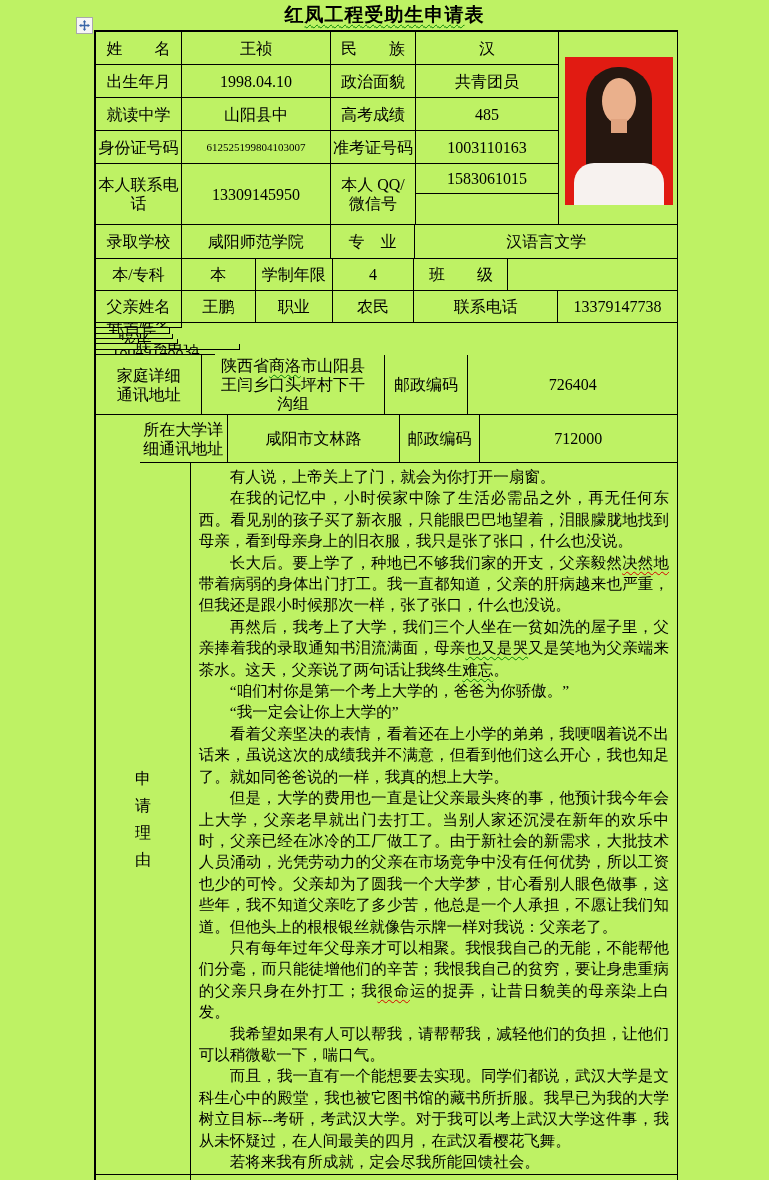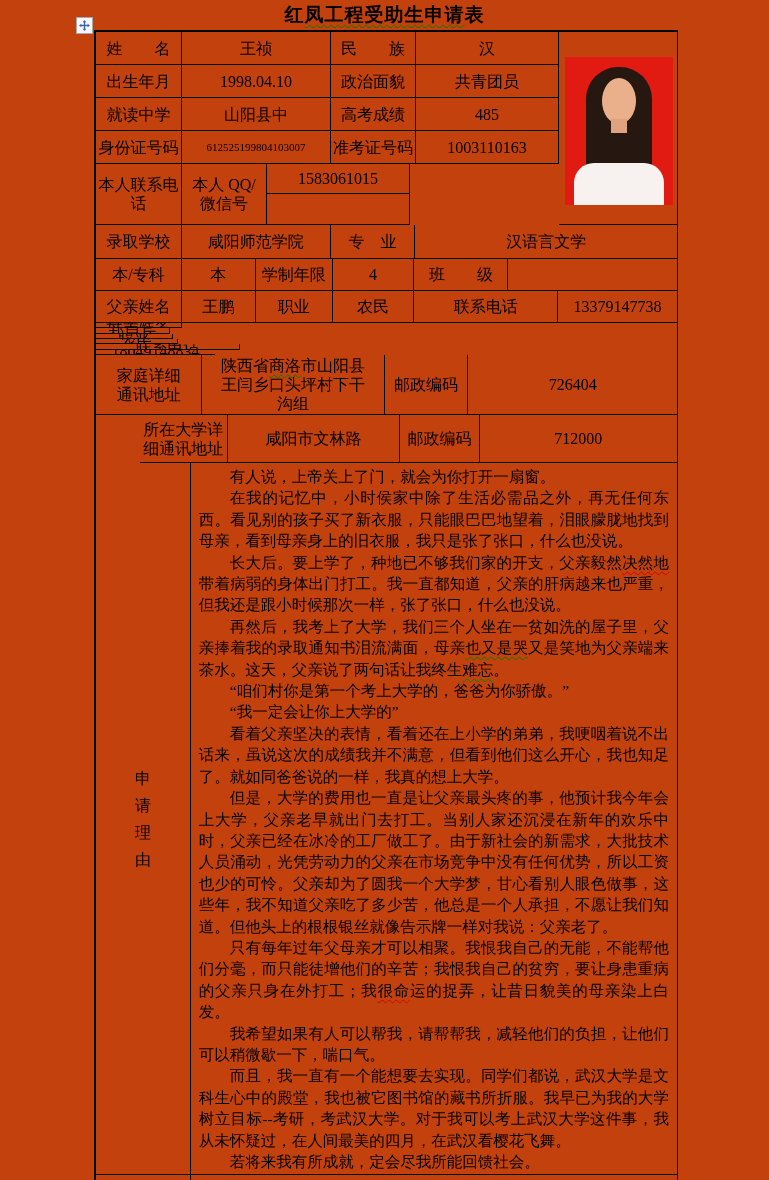--- a/index.html
+++ b/index.html
@@ -1,16 +1,16 @@
 <!DOCTYPE html>
 <html><head>
 <meta charset="utf-8">
 <style>
   html,body{margin:0;padding:0;background:#ffffff;}
-  .page{position:relative;width:769px;height:1180px;background:#c2410c;overflow:hidden;
+  .page{position:relative;width:769px;height:1180px;background:#bef264;overflow:hidden;
         font-family:"Liberation Serif","DejaVu Serif",serif;color:#000;}
   .doc-title{position:absolute;top:2px;left:0;width:769px;text-align:center;
              font-size:19px;font-weight:bold;letter-spacing:1px;}
   .wavy-green{text-decoration-line:underline;text-decoration-style:wavy;
               text-decoration-color:#008000;text-decoration-thickness:1px;text-underline-offset:3px;}
   .wavy-red{text-decoration-line:underline;text-decoration-style:wavy;
             text-decoration-color:#d40000;text-decoration-thickness:1px;text-underline-offset:3px;}
   .handle{position:absolute;left:76px;top:17px;width:15px;height:15px;background:#f6f6f6;
           border:1px solid #a9a9a9;display:flex;align-items:center;justify-content:center;cursor:move;}
   .tbl{position:absolute;left:94px;top:30px;width:584px;
@@ -82,20 +82,21 @@
         </div>
         <div class="row" style="height:33px;">
           <div class="cell" style="width:86px;">身份证号码</div>
           <div class="cell" style="width:149px;font-size:11px;">612525199804103007</div>
           <div class="cell" style="width:85px;">准考证号码</div>
           <div class="cell" style="width:143px;">1003110163</div>
         </div>
         <div class="row" style="height:61px;">
           <div class="cell pre" style="width:86px;">本人联系电
 话</div>
+          <div class="cell" style="width:149px;">13309145950</div>
           <div class="cell pre" style="width:85px;">本人 QQ/
 微信号</div>
           <div class="cell qq-split" style="width:143px;padding:0;align-items:stretch;justify-content:flex-start;">
             <div class="qq-top">1583061015</div>
             <div class="qq-bottom"></div>
           </div>
         </div>
       </div>
       <div class="photo-cell">
         <div class="photo" style="background:#e11b12;">

